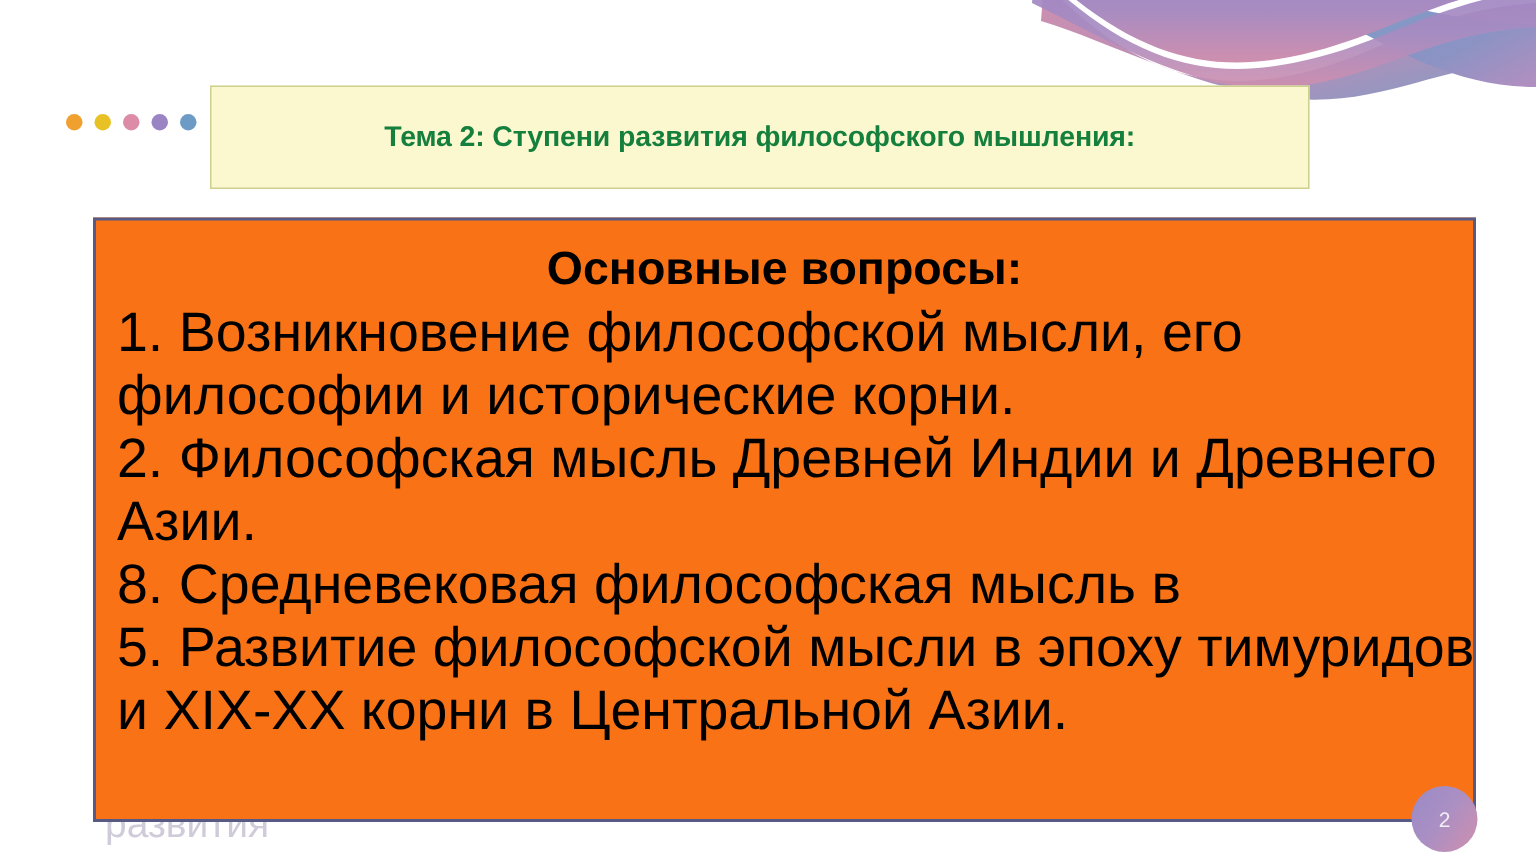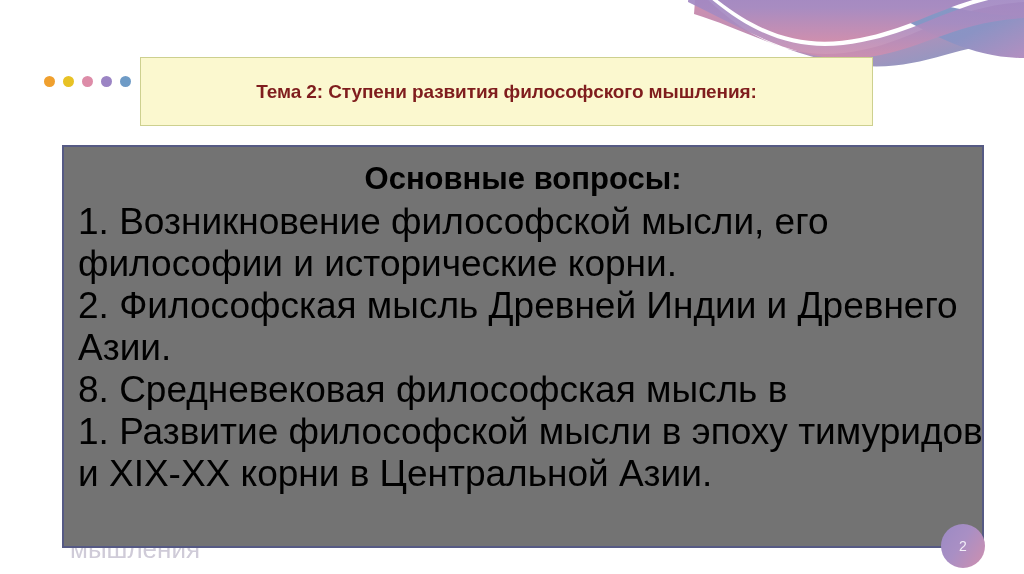--- a/index.html
+++ b/index.html
@@ -54,34 +54,34 @@
     border: 1px solid #cdd08f;
     box-sizing: border-box;
     display: flex;
     flex-direction: column;
     align-items: center;
     justify-content: center;
   }
   .title-line {
     font-size: 19px;
     font-weight: bold;
-    color: #7f1d1d;
+    color: #15803d;
     line-height: 28px;
     text-align: center;
     letter-spacing: -0.1px;
   }
 
   
   #content-box {
     position: absolute;
     left: 62px;
     top: 145px;
     width: 922px;
     height: 403px;
-    background: #737373;
+    background: #f97316;
     border: 2px solid #565a84;
     box-sizing: border-box;
     padding: 12px 14px 0 14px;
     overflow: hidden;
   }
   #questions-heading {
     font-size: 31px;
     font-weight: bold;
     color: #000000;
     text-align: center;
@@ -164,30 +164,30 @@
     <span class="deco-dot" style="background:#e8c225"></span>
     <span class="deco-dot" style="background:#dd8ca8"></span>
     <span class="deco-dot" style="background:#9b84c4"></span>
     <span class="deco-dot" style="background:#6e9bc6"></span>
   </div>
 
   <div id="title-banner">
     <div class="title-line">Тема 2: Ступени развития философского мышления:</div>
   </div>
 
-  <div id="faint-underlay-text">мышления</div>
+  <div id="faint-underlay-text">развития</div>
 
   <div id="content-box">
     <div id="questions-heading">Основные вопросы:</div>
     <div class="question-line">1. Возникновение философской мысли, его</div>
     <div class="question-line">философии и исторические корни.</div>
     <div class="question-line">2. Философская мысль Древней Индии и Древнего</div>
     <div class="question-line">Азии.</div>
     <div class="question-line">8. Средневековая философская мысль в</div>
-    <div class="question-line">1. Развитие философской мысли в эпоху тимуридов</div>
+    <div class="question-line">5. Развитие философской мысли в эпоху тимуридов</div>
     <div class="question-line">и XIX-XX корни в Центральной Азии.</div>
   </div>
 
   <div id="page-number-badge">
     <span id="page-number-text">2</span>
   </div>
 
 </div>
 
 </body></html>

